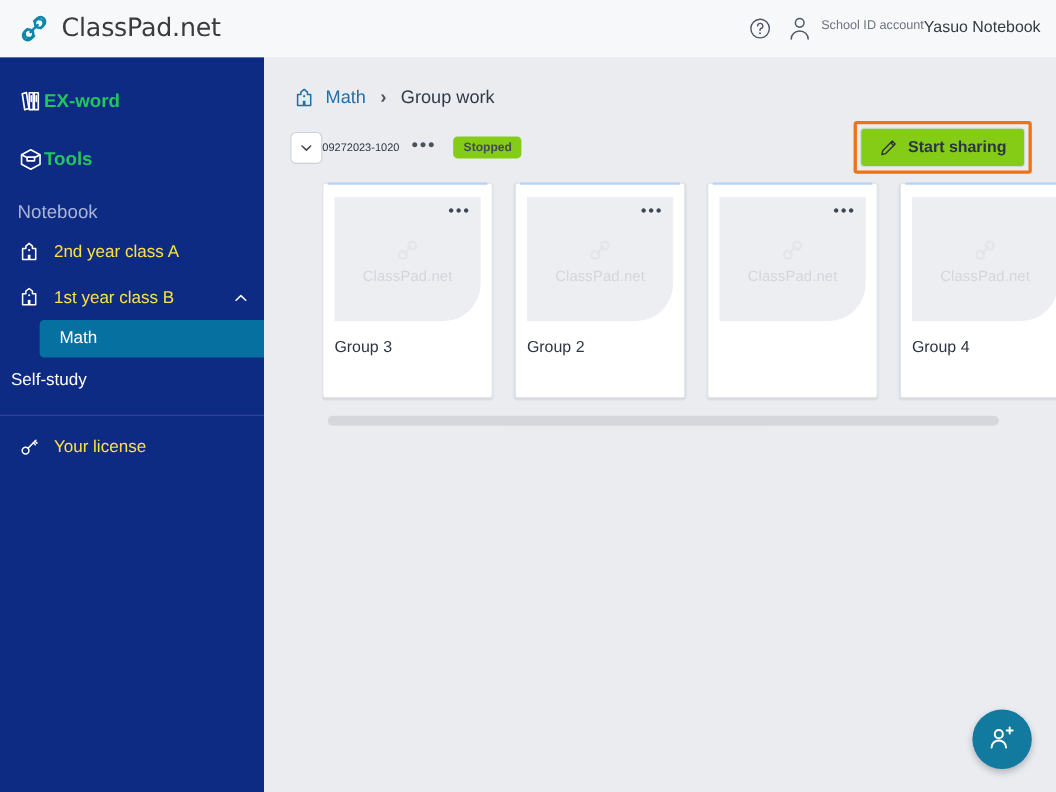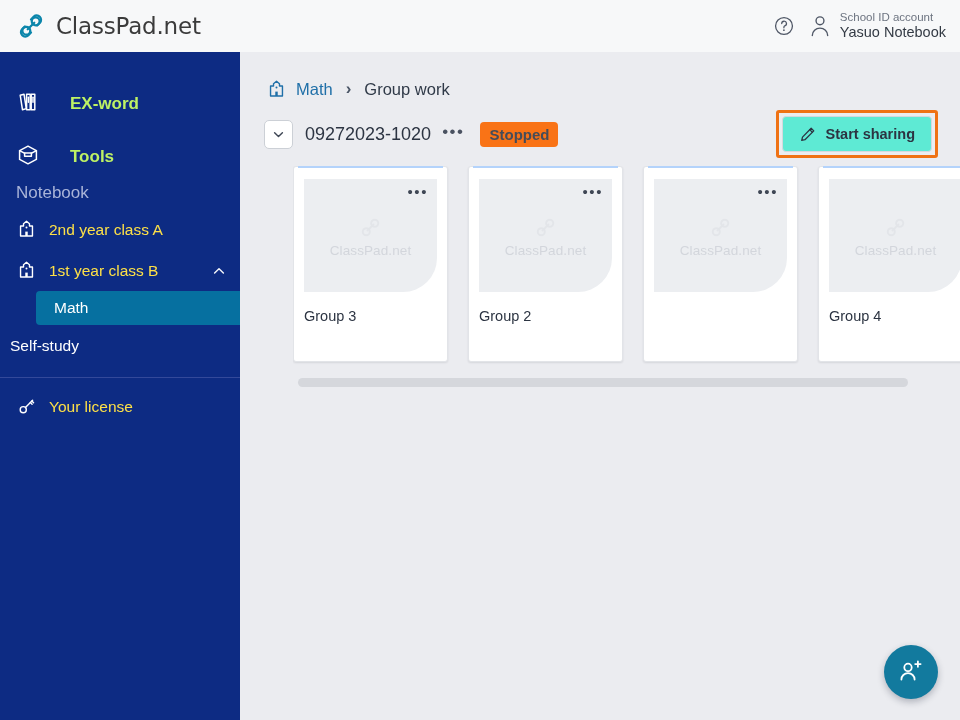--- a/index.html
+++ b/index.html
@@ -25,36 +25,36 @@
     font-size: 23px; color: #3b3b3b; letter-spacing: -0.2px;
     font-family: "DejaVu Sans", sans-serif; font-weight: 400;
   }
   .header-right {
     margin-left: auto; display: flex; align-items: center;
     gap: 14px; padding-right: 14px;
   }
   .help-icon { width: 22px; height: 22px; display: block; }
   .account { display: flex; align-items: center; gap: 9px; }
   .account-avatar { width: 22px; height: 24px; display: block; }
-  .account-text { display: flex; flex-direction: column; line-height: 1.18; justify-content: flex-end; }
+  .account-text { display: flex; flex-direction: row; line-height: 1.18; justify-content: flex-end; }
   .account-role { font-size: 11.5px; color: #6d7480; }
   .account-name { font-size: 14.5px; color: #333a44; }
 
   
   .sidebar {
     position: absolute; top: 52px; left: 0;
     width: 240px; height: 668px;
     background: #0d2b83;
     color: #fff;
     padding-top: 18px;
   }
   .nav-item {
-    display: flex; align-items: flex-end; gap: 30px;
+    display: flex; align-items: center; gap: 0;
     height: 44px; padding-left: 16px;
-    font-size: 17px; font-weight: bold; color: #bef264;
+    font-size: 17px; font-weight: bold; color: #22c55e;
   }
   .nav-item.top { margin-bottom: 9px; }
   .nav-ico { width: 24px; height: 24px; display: block; flex: none; }
   .section-label {
     font-size: 17px; color: #a9b4d8;
     padding-left: 16px; margin-top: 16px; margin-bottom: 6px;
   }
   .class-item {
     display: flex; align-items: center; gap: 12px;
     height: 41px; padding-left: 16px; padding-right: 14px;
@@ -96,39 +96,39 @@
     display: flex; align-items: center;
     margin: 8px 14px 0 14px; height: 44px; padding: 0 8px 0 10px;
   }
   .chev-btn {
     width: 29px; height: 29px; border: 1px solid #ccd0d6;
     border-radius: 5px; background: #fff;
     display: flex; align-items: center; justify-content: center;
     cursor: pointer;
   }
   .chev-btn svg { width: 13px; height: 13px; display: block; }
-  .session-name { font-size: 18px; color: #2c3442; margin-left: 12px; }
+  .session-name { font-size: 10px; color: #2c3442; }
   .dots-btn {
     margin-left: 9px; font-size: 17px; color: #4a5261;
     letter-spacing: 1.5px; line-height: 1; cursor: pointer;
     padding: 3px 2px 8px 2px;
   }
   .badge {
-    margin-left: 14px; background: #f97316; color: #454c59;
-    font-size: 15px; font-weight: bold;
+    margin-left: 14px; background: #84cc16; color: #454c59;
+    font-size: 11px; font-weight: bold;
     padding: 4px 9px; border-radius: 4px;
   }
   .share-wrap {
     margin-left: auto; position: relative;
     border: 3px solid #ef7214; border-radius: 3px;
     padding: 3px;
   }
   .share-btn {
     display: flex; align-items: center; gap: 10px;
-    background: #5eead4; border: 1px solid #d6d9de; border-radius: 4px;
+    background: #84cc16; border: 1px solid #d6d9de; border-radius: 4px;
     height: 36px; padding: 0 16px; cursor: pointer;
   }
   .share-btn .pen { width: 17px; height: 17px; display: block; }
   .share-label { font-size: 14.5px; font-weight: bold; color: #2c3442; }
 
   
   .cards-viewport {
     margin: 10px 0 0 53px;
     width: 667px; height: 200px;
     position: relative; overflow: hidden;

